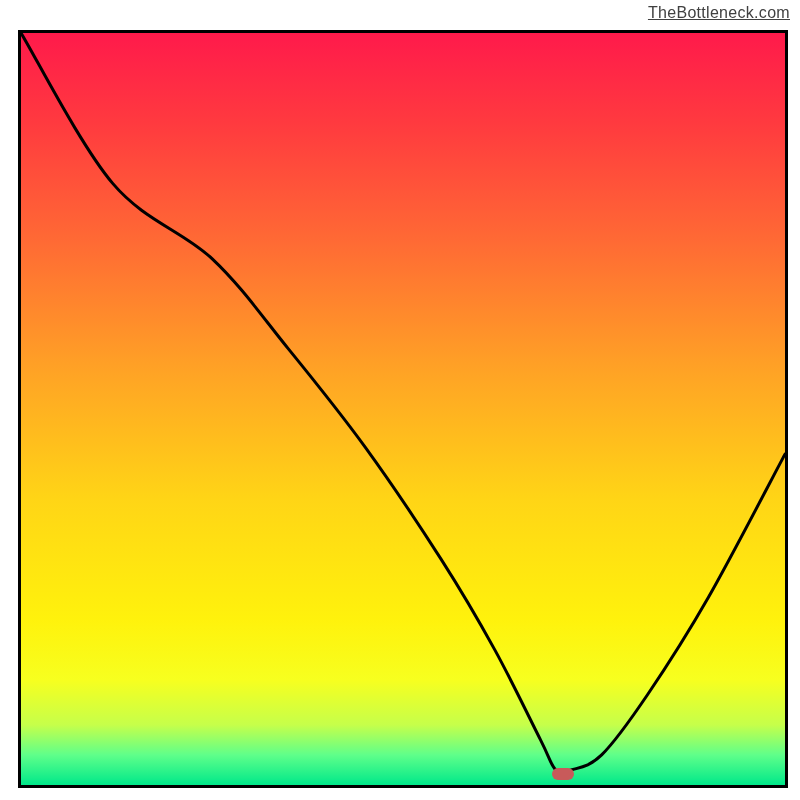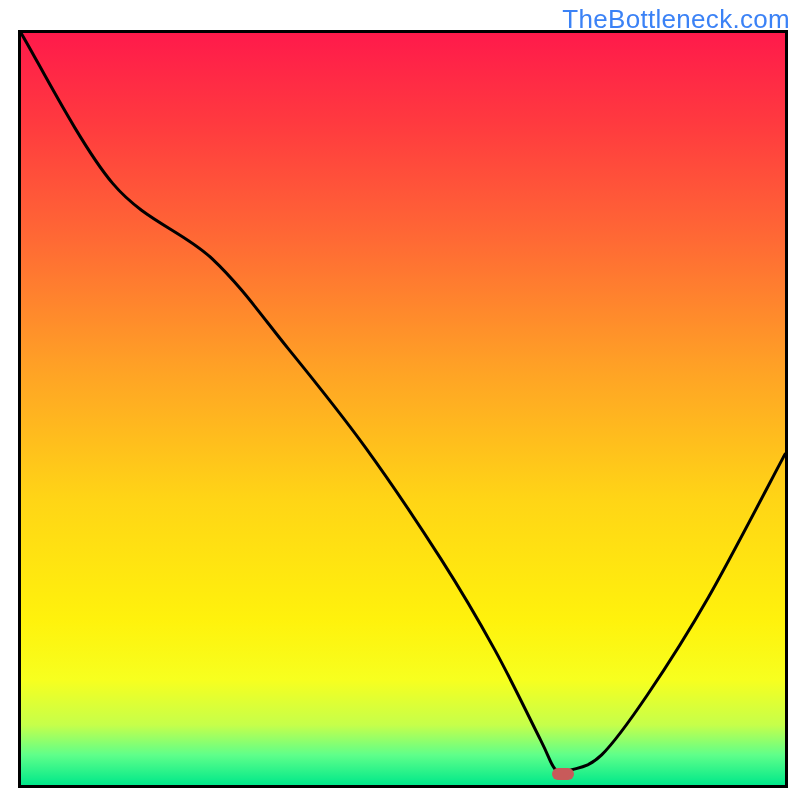--- a/index.html
+++ b/index.html
@@ -12,24 +12,25 @@
   }
   .frame {
     position: relative;
     width: 800px;
     height: 800px;
   }
   .watermark {
     position: absolute;
     top: 4px;
     right: 10px;
-    font-size: 26px;
-    color: #3b82f6;
+    font-size: 16px;
+    color: #404040;
     font-family: Arial, sans-serif;
     letter-spacing: 0.3px;
+    text-decoration: underline;
   }
   .plot-box {
     position: absolute;
     left: 18px;
     top: 30px;
     width: 764px;
     height: 752px;
     border: 3px solid #000;
     overflow: hidden;
   }

